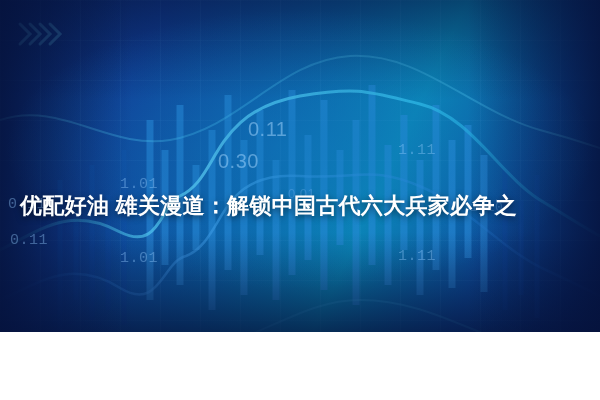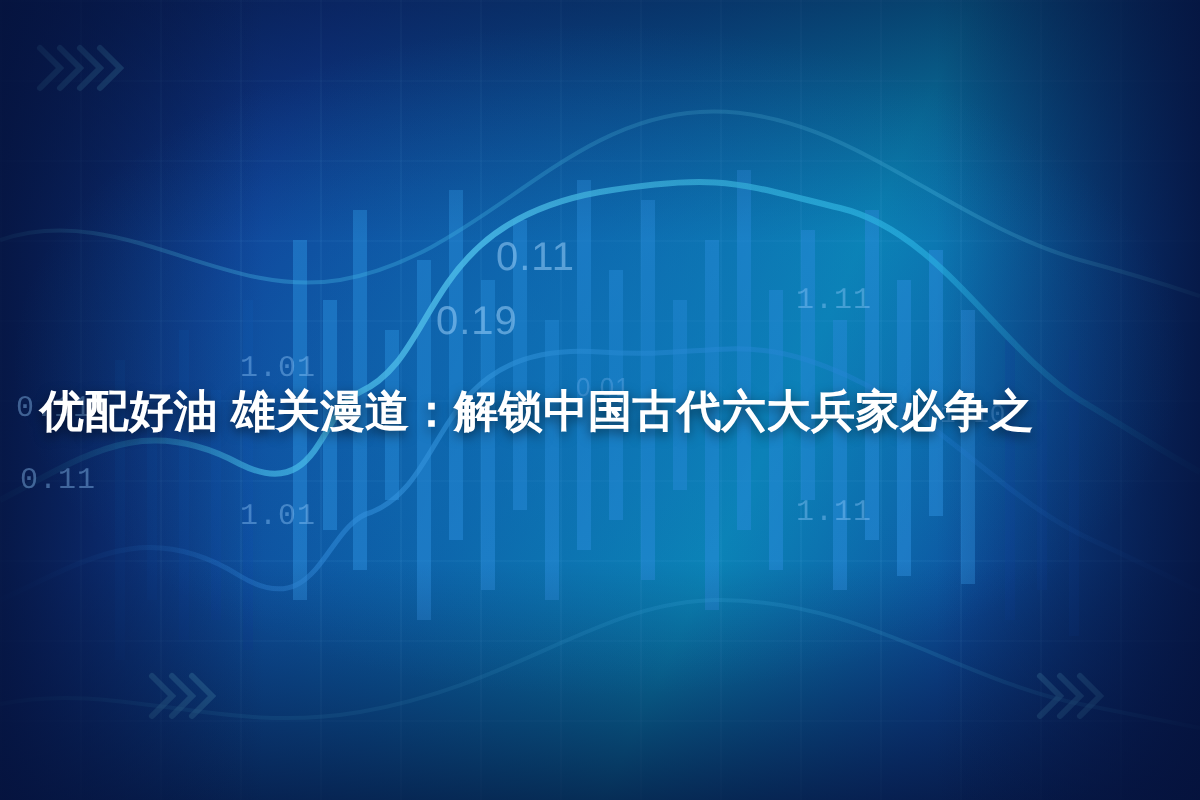--- a/index.html
+++ b/index.html
@@ -8,21 +8,21 @@
   }
   body {
     width: 600px;
     height: 400px;
     overflow: hidden;
     font-family: "Liberation Sans", sans-serif;
   }
   #banner {
     position: relative;
     width: 600px;
-    height: 400px;
+    height: 332px;
     overflow: hidden;
     background: linear-gradient(115deg, #0b2a6b 0%, #103f96 22%, #0c63a8 45%, #0a86b5 62%, #0d4f9e 80%, #0a2a6e 100%);
   }
   
   .vignette {
     position: absolute;
     inset: 0;
     background:
       radial-gradient(ellipse 70% 60% at 50% 45%, rgba(16,120,190,0.55) 0%, rgba(10,50,130,0.0) 70%),
       linear-gradient(to right, rgba(5,18,60,0.85) 0%, rgba(5,18,60,0.0) 22%, rgba(5,18,60,0.0) 78%, rgba(5,18,60,0.85) 100%),
@@ -152,21 +152,21 @@
     <g stroke="#5fc8f2" stroke-opacity="0.45" stroke-width="3" fill="none" stroke-linecap="round">
       <polyline points="520,338 530,348 520,358"></polyline>
       <polyline points="530,338 540,348 530,358"></polyline>
       <polyline points="540,338 550,348 540,358"></polyline>
     </g>
   </svg>
 
   <div class="vignette"></div>
 
   <div class="num big" style="left:248px; top:118px;">0.11</div>
-  <div class="num big" style="left:218px; top:150px;">0.19</div>
+  <div class="num big" style="left:218px; top:150px;">0.30</div>
   <div class="num mid" style="left:398px; top:142px;">1.11</div>
   <div class="num mid" style="left:120px; top:176px;">1.01</div>
   <div class="num mid" style="left:8px; top:196px;">0.11</div>
   <div class="num mid" style="left:10px; top:232px;">0.11</div>
   <div class="num mid" style="left:120px; top:250px;">1.01</div>
   <div class="num mid" style="left:398px; top:248px;">1.11</div>
   <div class="num dim" style="left:288px; top:186px;text-align:center;">0.01</div>
   <div class="num dim" style="left:470px; top:200px;font-family:Liberation Mono, monospace;">1.10</div>
 
   <div id="title-block">

